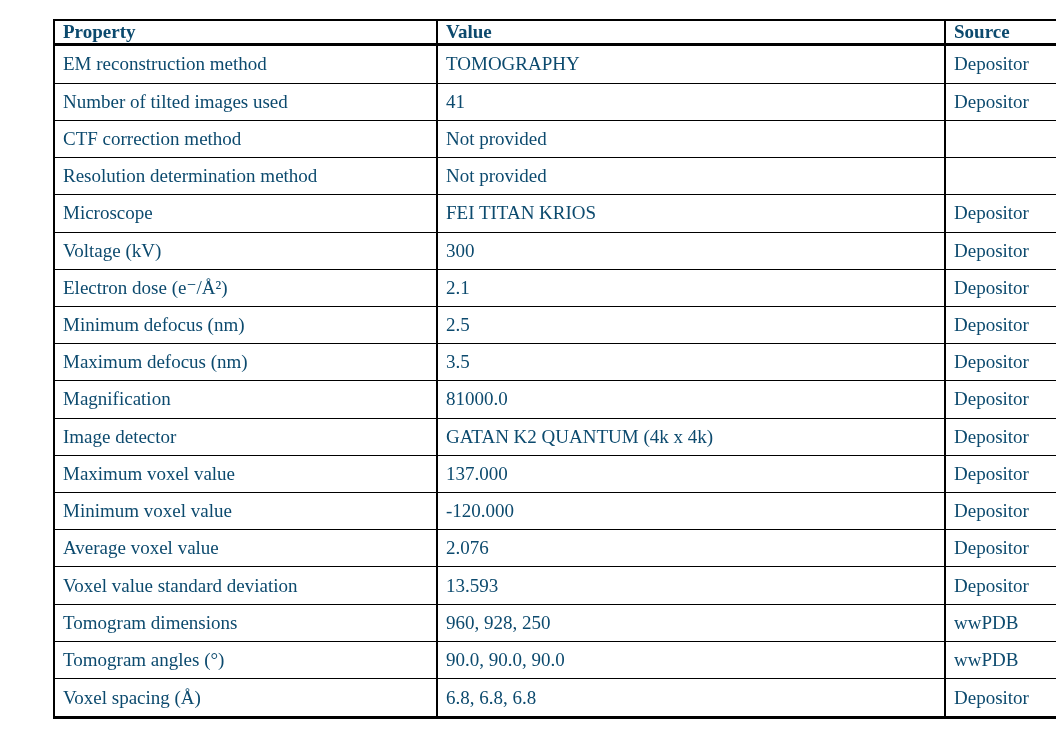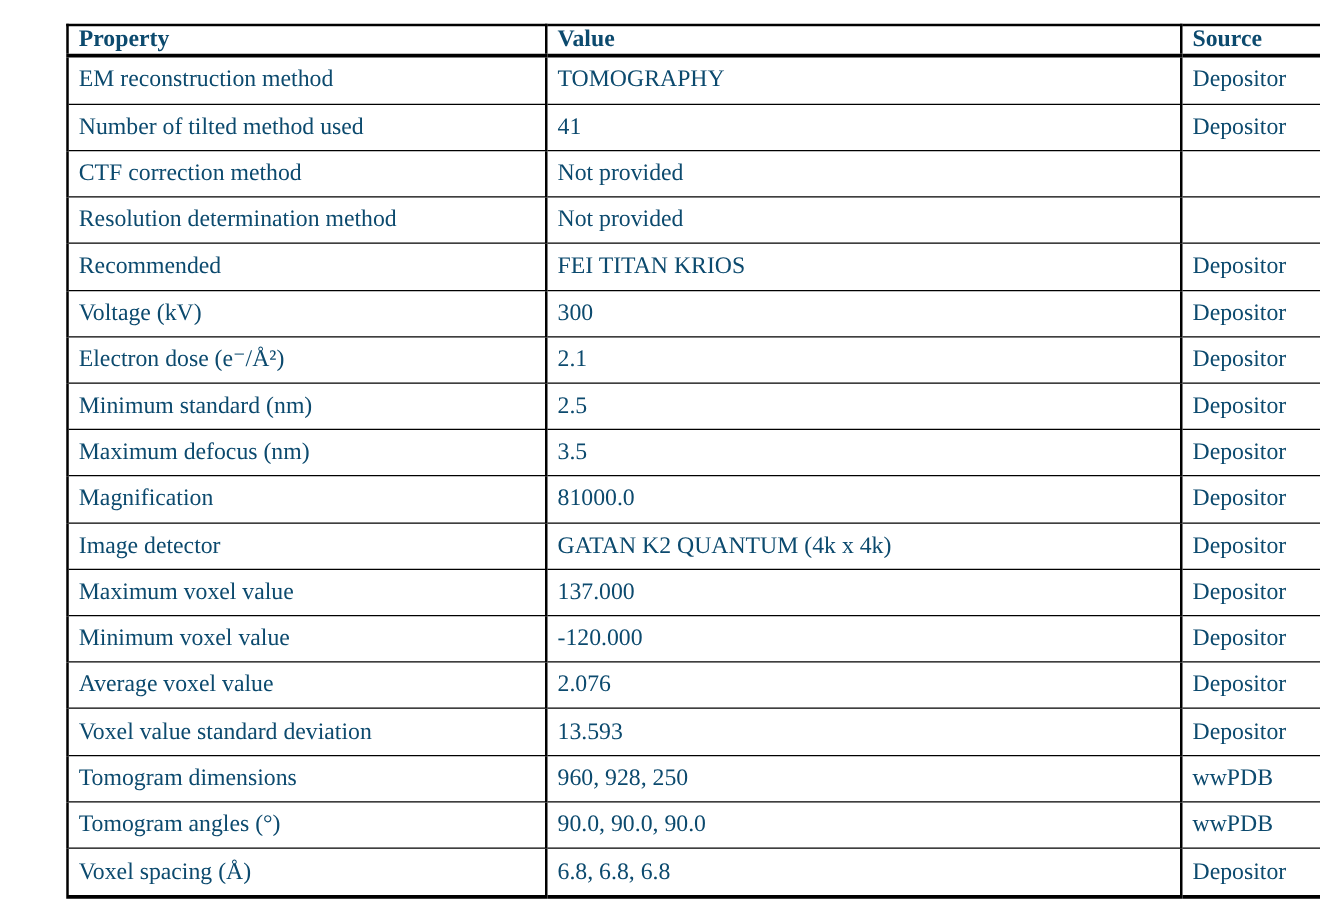--- a/index.html
+++ b/index.html
@@ -72,57 +72,57 @@
     </thead>
     <tbody>
   <tr>
     <td>EM reconstruction method</td>
     <td>TOMOGRAPHY</td>
     <td>Depositor</td>
   </tr>
 
 
   <tr>
-    <td>Number of tilted method used</td>
+    <td>Number of tilted images used</td>
     <td>41</td>
     <td>Depositor</td>
   </tr>
 
   <tr>
     <td>CTF correction method</td>
     <td>Not provided</td>
     <td></td>
   </tr>
 
   <tr>
     <td>Resolution determination method</td>
     <td>Not provided</td>
     <td></td>
   </tr>
 
   <tr>
-    <td>Recommended</td>
+    <td>Microscope</td>
     <td>FEI TITAN KRIOS</td>
     <td>Depositor</td>
   </tr>
 
   <tr>
     <td>Voltage (kV)</td>
     <td>300</td>
     <td>Depositor</td>
   </tr>
 
   <tr>
     <td>Electron dose  (e⁻/Å²)</td>
     <td>2.1</td>
     <td>Depositor</td>
   </tr>
 
   <tr>
-    <td>Minimum standard (nm)</td>
+    <td>Minimum defocus (nm)</td>
     <td>2.5</td>
     <td>Depositor</td>
   </tr>
 
   <tr>
     <td>Maximum defocus (nm)</td>
     <td>3.5</td>
     <td>Depositor</td>
   </tr>
 

